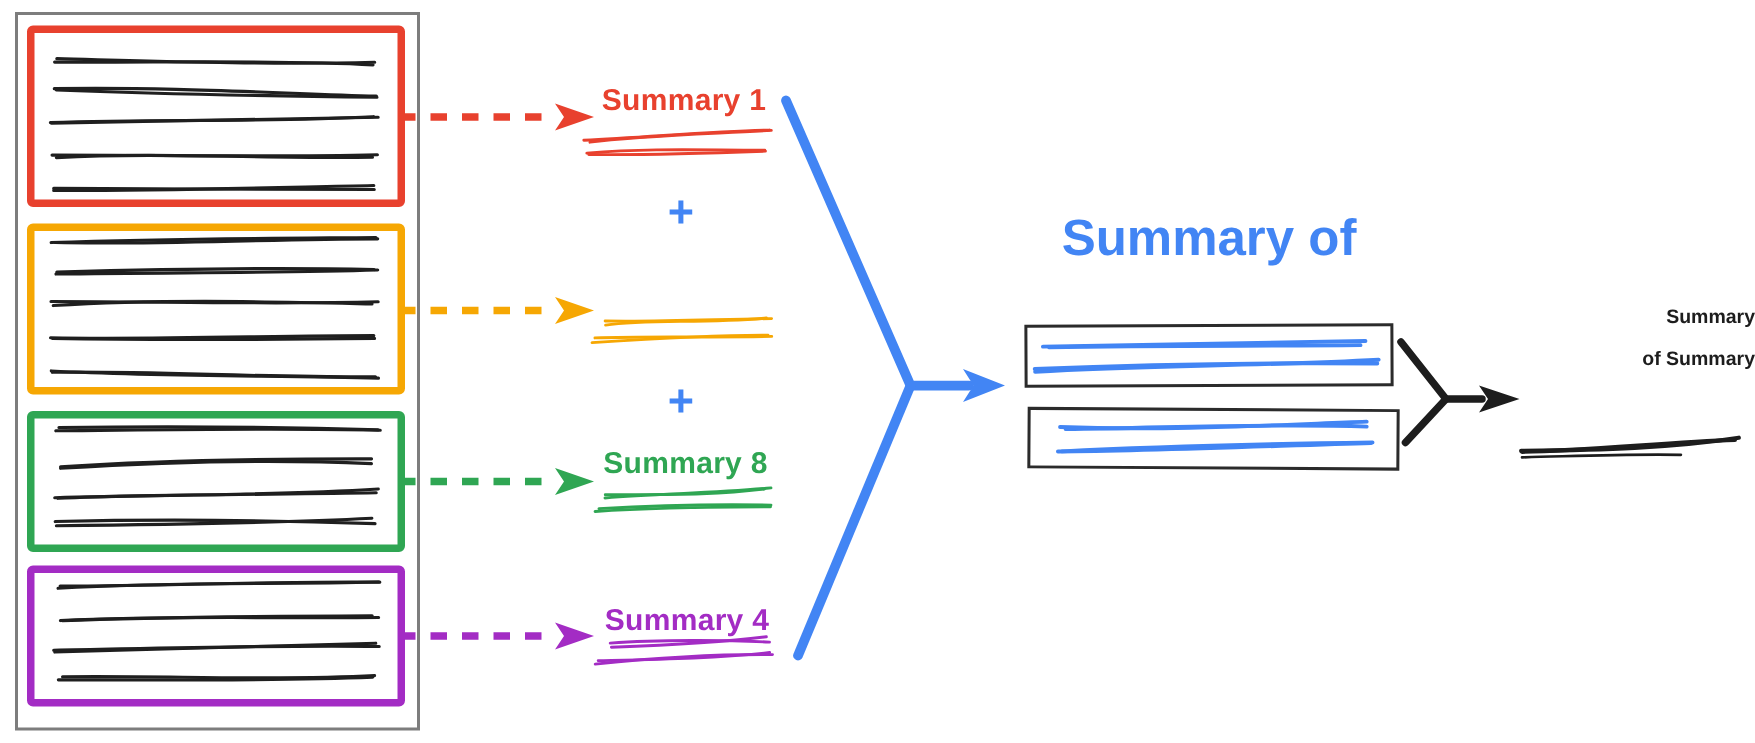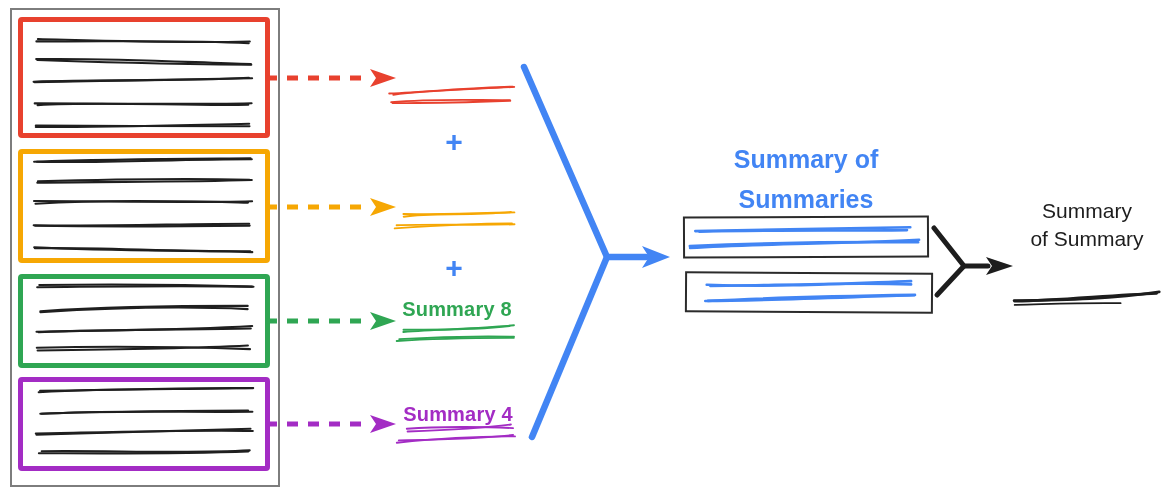--- a/index.html
+++ b/index.html
@@ -55,63 +55,63 @@
     color: var(--blue);
     line-height: 30px;
   }
   .p1 { left: 438px; top: 127px; }
   .p2 { left: 438px; top: 253px; }
   
   .sos {
     left: 688px; top: 139px;
     width: 236px;
     text-align: center;
-    font-size: 25px;
+    font-size: 34px;
     font-weight: 700;
     line-height: 40px;
     color: var(--blue);
     white-space: nowrap;
   }
   .sbox {
     border: 2px solid var(--box_border);
     background: transparent;
   }
   .sb1 { left: 683px; top: 216px; width: 246px; height: 42px; transform: rotate(-0.25deg); }
   .sb2 { left: 685px; top: 272px; width: 248px; height: 41px; transform: rotate(0.35deg); }
   
   .final {
     left: 1004px; top: 197px;
     width: 166px;
-    text-align: center;
-    font-size: 21px;
-    font-weight: 400;
+    text-align: right;
+    font-size: 13px;
+    font-weight: 700;
     line-height: 28px;
     color: var(--black);
     white-space: nowrap;
   }
 </style>
 </head>
 <body>
 
 <div class="canvas">
 
   <div class="abs outer"></div>
   <div class="abs dbox b1"></div>
   <div class="abs dbox b2"></div>
   <div class="abs dbox b3"></div>
   <div class="abs dbox b4"></div>
 
+  <div class="abs slabel s1">Summary 1</div>
   <div class="abs slabel s3">Summary 8</div>
   <div class="abs slabel s4">Summary 4</div>
   <div class="abs plus p1">+</div>
   <div class="abs plus p2">+</div>
 
   <div class="abs sos">
     <div>Summary of</div>
-    <div>Summaries</div>
   </div>
   <div class="abs sbox sb1"></div>
   <div class="abs sbox sb2"></div>
 
   <div class="abs final">
     <div>Summary</div>
     <div>of Summary</div>
   </div>
 
   <svg id="art" width="1170" height="495" viewBox="0 0 1170 495">

